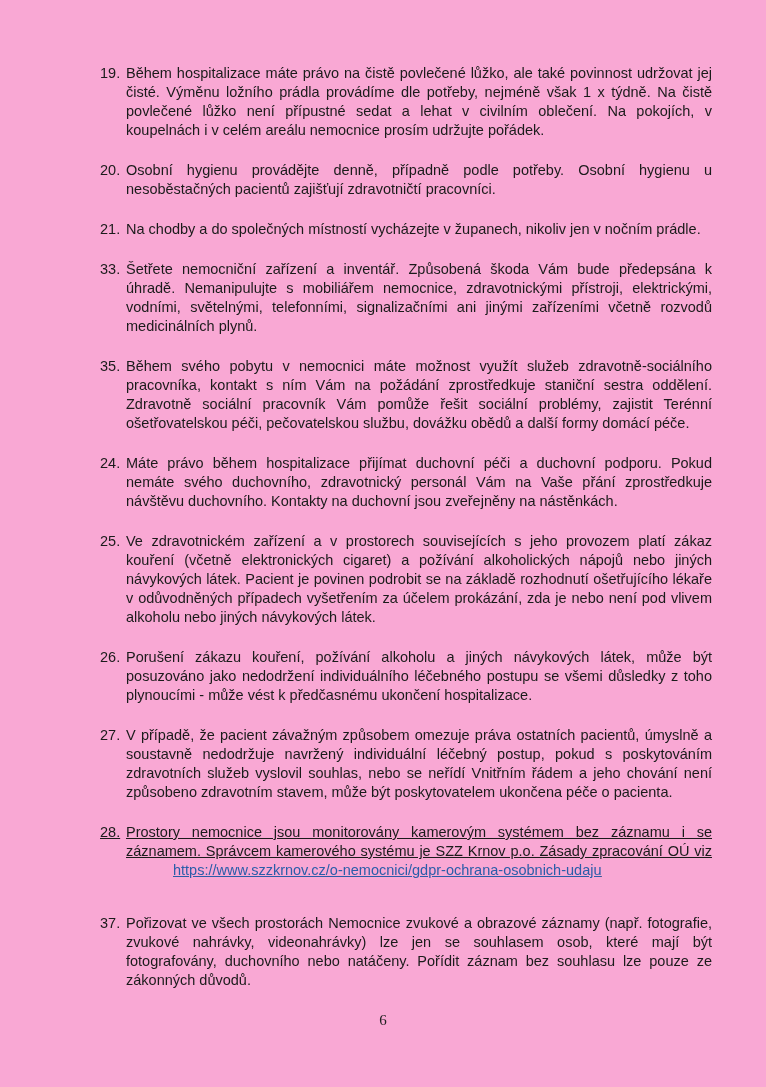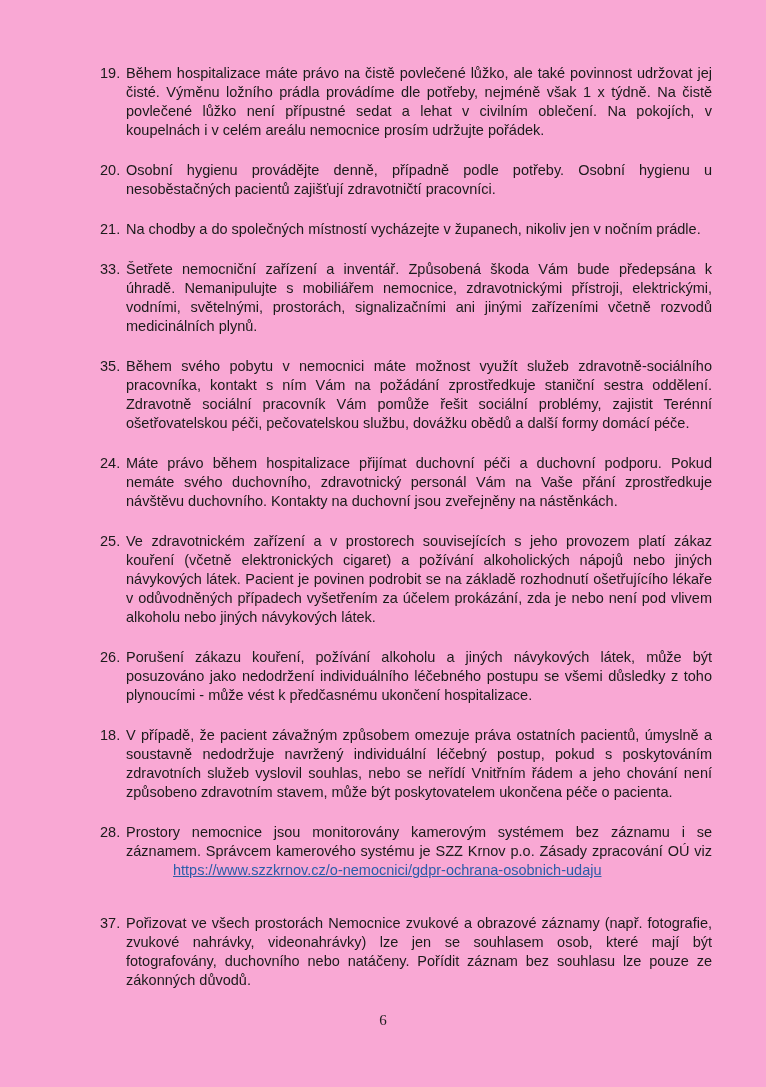--- a/index.html
+++ b/index.html
@@ -28,20 +28,21 @@
   .item .num {
     flex: 0 0 26px;
     white-space: nowrap;
   }
   .item .txt {
     flex: 1 1 auto;
     text-align: justify;
   }
   .item-28 {
     margin-bottom: 34px;
+    text-decoration: underline;
   }
   .link {
     color: #2a5da9;
     text-decoration: underline;
     white-space: nowrap;
     cursor: pointer;
     margin-left: 47px;
   }
   .footer {
     position: absolute;
@@ -69,21 +70,21 @@
     <div class="txt">Osobní hygienu provádějte denně, případně podle potřeby. Osobní hygienu u nesoběstačných pacientů zajišťují zdravotničtí pracovníci.</div>
   </div>
 
   <div class="item">
     <span class="num">21.</span>
     <div class="txt">Na chodby a do společných místností vycházejte v županech, nikoliv jen v nočním prádle.</div>
   </div>
 
   <div class="item">
     <span class="num">33.</span>
-    <div class="txt">Šetřete nemocniční zařízení a inventář. Způsobená škoda Vám bude předepsána k úhradě. Nemanipulujte s mobiliářem nemocnice, zdravotnickými přístroji, elektrickými, vodními, světelnými, prostorách, signalizačními ani jinými zařízeními včetně rozvodů medicinálních plynů.</div>
+    <div class="txt">Šetřete nemocniční zařízení a inventář. Způsobená škoda Vám bude předepsána k úhradě. Nemanipulujte s mobiliářem nemocnice, zdravotnickými přístroji, elektrickými, vodními, světelnými, telefonními, signalizačními ani jinými zařízeními včetně rozvodů medicinálních plynů.</div>
   </div>
 
   <div class="item">
     <span class="num">35.</span>
     <div class="txt">Během svého pobytu v nemocnici máte možnost využít služeb zdravotně-sociálního pracovníka, kontakt s ním Vám na požádání zprostředkuje staniční sestra oddělení. Zdravotně sociální pracovník Vám pomůže řešit sociální problémy, zajistit Terénní ošetřovatelskou péči, pečovatelskou službu, dovážku obědů a další formy domácí péče.</div>
   </div>
 
   <div class="item">
     <span class="num">24.</span>
     <div class="txt">Máte právo během hospitalizace přijímat duchovní péči a duchovní podporu. Pokud nemáte svého duchovního, zdravotnický personál Vám na Vaše přání zprostředkuje návštěvu duchovního. Kontakty na duchovní jsou zveřejněny na nástěnkách.</div>
@@ -93,21 +94,21 @@
     <span class="num">25.</span>
     <div class="txt">Ve zdravotnickém zařízení a v prostorech souvisejících s jeho provozem platí zákaz kouření (včetně elektronických cigaret) a požívání alkoholických nápojů nebo jiných návykových látek. Pacient je povinen podrobit se na základě rozhodnutí ošetřujícího lékaře v odůvodněných případech vyšetřením za účelem prokázání, zda je nebo není pod vlivem alkoholu nebo jiných návykových látek.</div>
   </div>
 
   <div class="item">
     <span class="num">26.</span>
     <div class="txt">Porušení zákazu kouření, požívání alkoholu a jiných návykových látek, může být posuzováno jako nedodržení individuálního léčebného postupu se všemi důsledky z toho plynoucími - může vést k předčasnému ukončení hospitalizace.</div>
   </div>
 
   <div class="item">
-    <span class="num">18.</span>
+    <span class="num">27.</span>
     <div class="txt">V případě, že pacient závažným způsobem omezuje práva ostatních pacientů, úmyslně a soustavně nedodržuje navržený individuální léčebný postup, pokud s poskytováním zdravotních služeb vyslovil souhlas, nebo se neřídí Vnitřním řádem a jeho chování není způsobeno zdravotním stavem, může být poskytovatelem ukončena péče o pacienta.</div>
   </div>
 
   <div class="item item-28">
     <span class="num">28.</span>
     <div class="txt">
       <span>Prostory nemocnice jsou monitorovány kamerovým systémem bez záznamu i se záznamem. Správcem kamerového systému je SZZ Krnov p.o. Zásady zpracování OÚ viz</span>
       <a class="link">https://www.szzkrnov.cz/o-nemocnici/gdpr-ochrana-osobnich-udaju</a>
     </div>
   </div>

